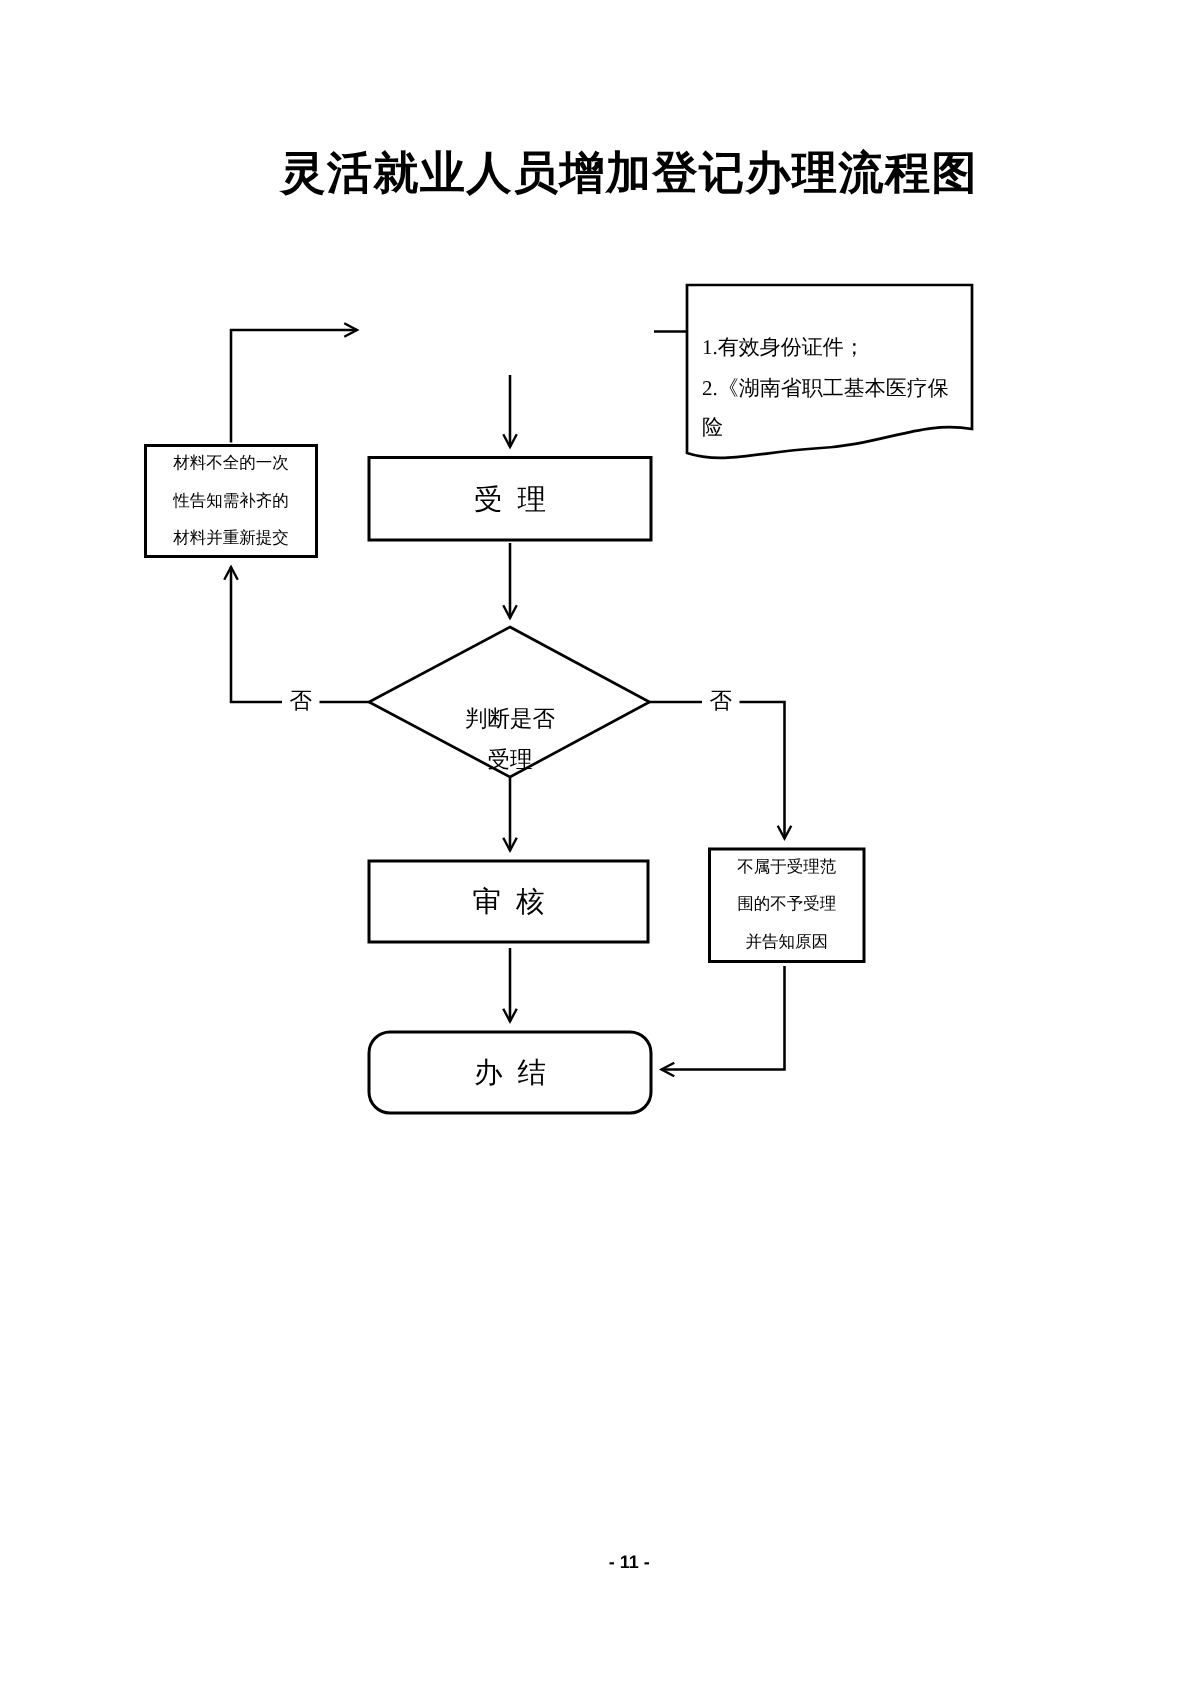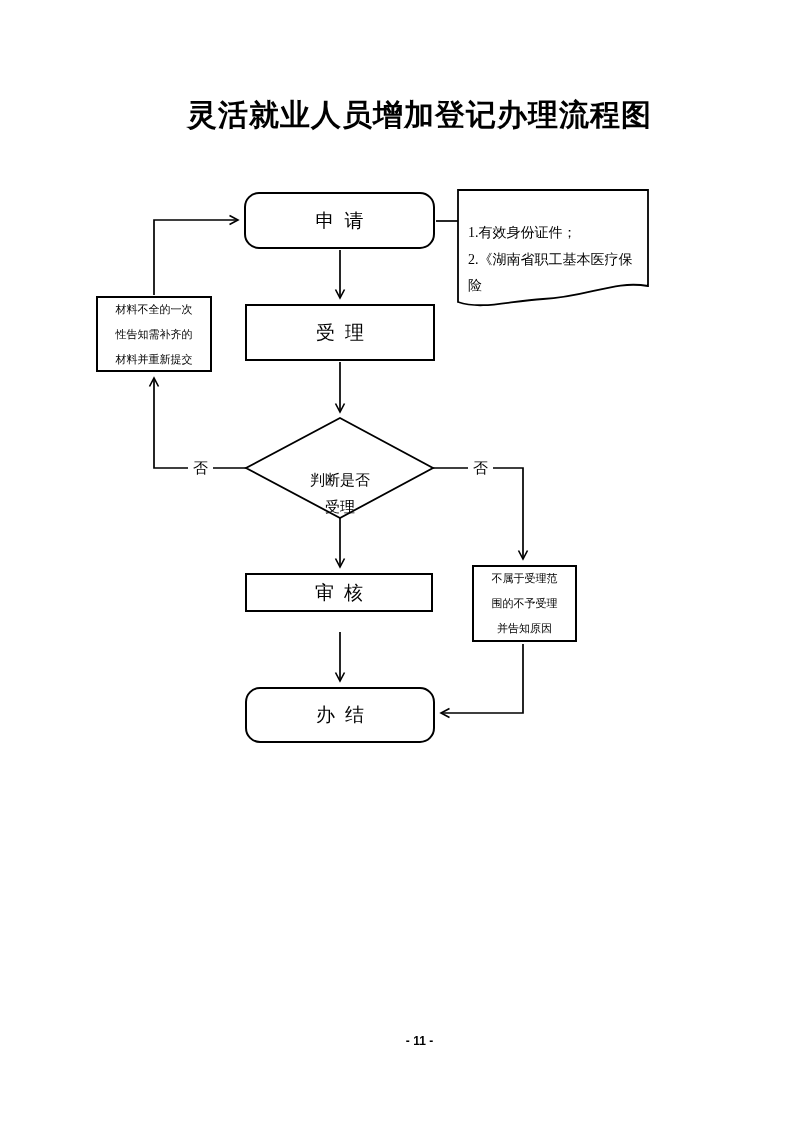--- a/index.html
+++ b/index.html
@@ -61,23 +61,20 @@
     <path d="M436,221 L458,221" fill="none" stroke="#000" stroke-width="1.7"></path>
     <path d="M340,250 L340,298" fill="none" stroke="#000" stroke-width="1.7" marker-end="url(#arrow)"></path>
     <path d="M340,362 L340,412" fill="none" stroke="#000" stroke-width="1.7" marker-end="url(#arrow)"></path>
     <path d="M246,468 L154,468 L154,378" fill="none" stroke="#000" stroke-width="1.7" marker-end="url(#arrow)"></path>
     <path d="M433,468 L523,468 L523,559" fill="none" stroke="#000" stroke-width="1.7" marker-end="url(#arrow)"></path>
     <path d="M340,518 L340,567" fill="none" stroke="#000" stroke-width="1.7" marker-end="url(#arrow)"></path>
     <path d="M340,632 L340,681" fill="none" stroke="#000" stroke-width="1.7" marker-end="url(#arrow)"></path>
     <path d="M523,644 L523,713 L441,713" fill="none" stroke="#000" stroke-width="1.7" marker-end="url(#arrow)"></path>
   </svg>
 
-  <div class="node rounded" style="left:244px; top:192px; width:191px; height:57px;">
-    <span class="big-label">申请</span>
-  </div>
 
   <div class="overlay doc-text">
     <span>1.有效身份证件；</span>
     <span>2.《湖南省职工基本医疗保险</span>
   </div>
 
   <div class="node rect" style="left:245px; top:304px; width:190px; height:57px;">
     <span class="big-label">受理</span>
   </div>
 
@@ -88,21 +85,21 @@
   </div>
 
   <div class="overlay decision-text">
     <span>判断是否</span>
     <span>受理</span>
   </div>
 
   <div class="edge-label" style="left:188px; top:458px;">否</div>
   <div class="edge-label" style="left:468px; top:458px;">否</div>
 
-  <div class="node rect" style="left:245px; top:573px; width:188px; height:39px;">
+  <div class="node rect" style="left:245px; top:573px; width:188px; height:56px;">
     <span class="big-label">审核</span>
   </div>
 
   <div class="node rect note" style="left:472px; top:565px; width:105px; height:77px;">
     <span>不属于受理范</span>
     <span>围的不予受理</span>
     <span>并告知原因</span>
   </div>
 
   <div class="node rounded" style="left:245px; top:687px; width:190px; height:56px;">

